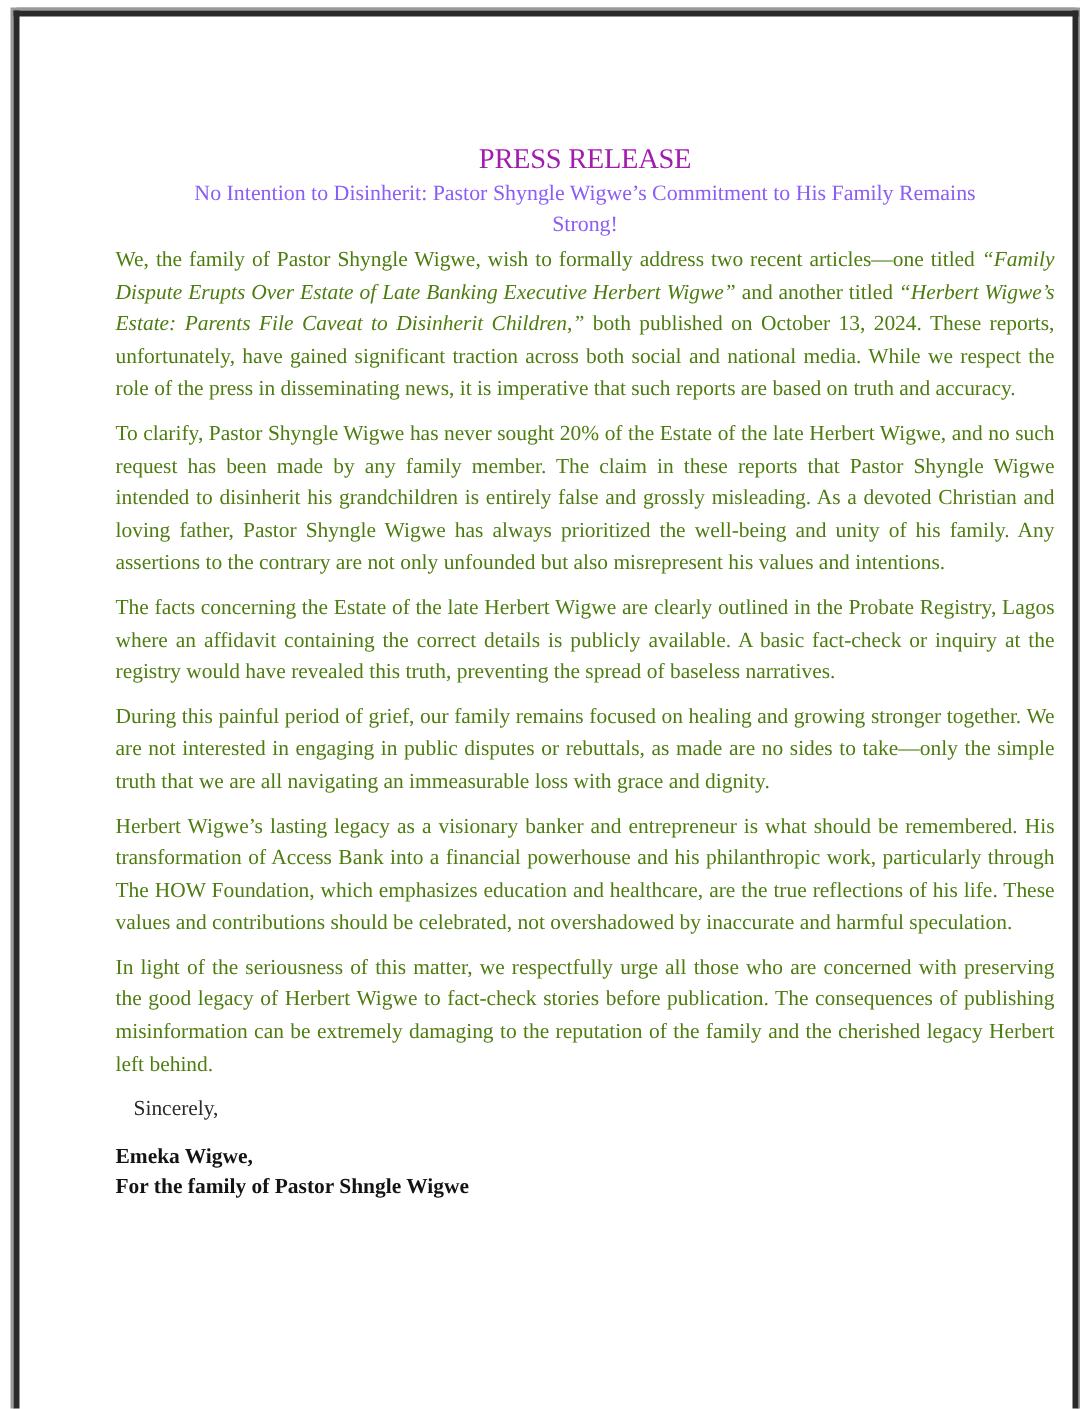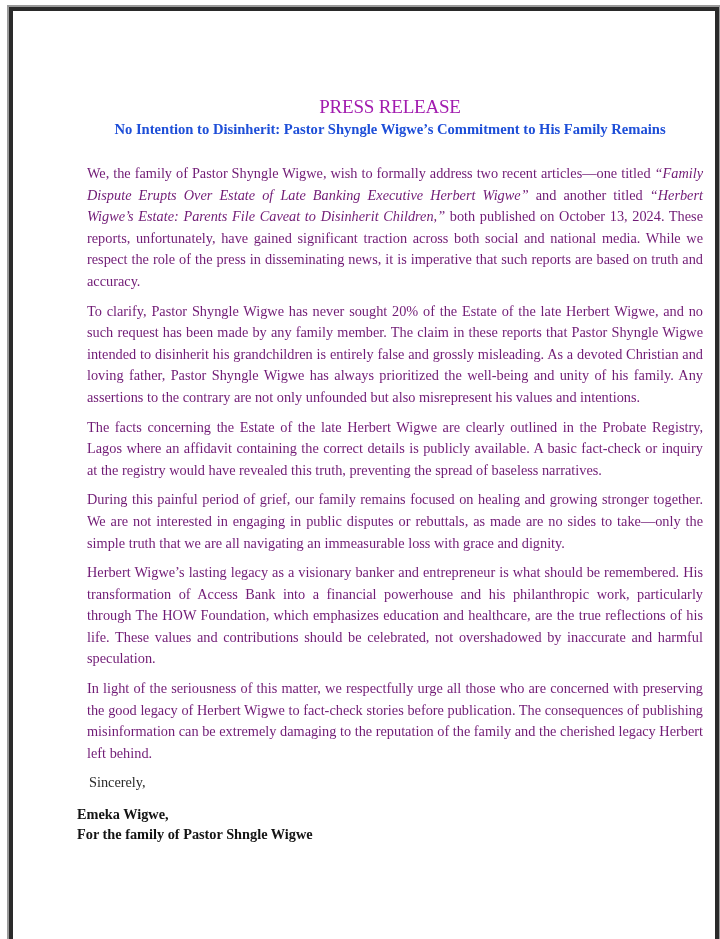--- a/index.html
+++ b/index.html
@@ -47,37 +47,37 @@
     }
     .subtitle-wrap {
       position: absolute;
       left: 0;
       top: 108px;
       width: 100%;
     }
     .subtitle-line {
       display: block;
       text-align: center;
-      font-weight: bold;
+      font-weight: normal;
       font-size: 14.6px;
       line-height: 21px;
-      color: #1d4ed8;
+      color: #8b5cf6;
     }
     .body {
       position: absolute;
       left: 0;
       top: 152px;
       width: 626px;
     }
     .para {
-      margin: 0 0 8px 10px;
+      margin: 0 0 8px 0;
       font-size: 14.3px;
       line-height: 21.6px;
       text-align: justify;
-      color: #701a75;
+      color: #4d7c0f;
     }
     .para .ital {
       font-style: italic;
     }
     .closing {
       margin: 8px 0 10px 12px;
       font-size: 14.3px;
       line-height: 21.6px;
       color: #2a2a2a;
     }
@@ -92,20 +92,21 @@
 </head>
 <body>
 
 <div class="page-frame">
   <div class="content">
 
     <h1 class="title">PRESS RELEASE</h1>
 
     <div class="subtitle-wrap">
       <span class="subtitle-line">No Intention to Disinherit: Pastor Shyngle Wigwe’s Commitment to His Family Remains</span>
+      <span class="subtitle-line">Strong!</span>
     </div>
 
     <div class="body">
       <p class="para"><span>We, the family of Pastor Shyngle Wigwe, wish to formally address two recent articles—one titled </span><span class="ital">“Family Dispute Erupts Over Estate of Late Banking Executive Herbert Wigwe”</span><span> and another titled </span><span class="ital">“Herbert Wigwe’s Estate: Parents File Caveat to Disinherit Children,”</span><span> both published on October 13, 2024. These reports, unfortunately, have gained significant traction across both social and national media. While we respect the role of the press in disseminating news, it is imperative that such reports are based on truth and accuracy.</span></p>
 
       <p class="para">To clarify, Pastor Shyngle Wigwe has never sought 20% of the Estate of the late Herbert Wigwe, and no such request has been made by any family member. The claim in these reports that Pastor Shyngle Wigwe intended to disinherit his grandchildren is entirely false and grossly misleading. As a devoted Christian and loving father, Pastor Shyngle Wigwe has always prioritized the well-being and unity of his family. Any assertions to the contrary are not only unfounded but also misrepresent his values and intentions.</p>
 
       <p class="para">The facts concerning the Estate of the late Herbert Wigwe are clearly outlined in the Probate Registry, Lagos where an affidavit containing the correct details is publicly available. A basic fact-check or inquiry at the registry would have revealed this truth, preventing the spread of baseless narratives.</p>
 
       <p class="para">During this painful period of grief, our family remains focused on healing and growing stronger together. We are not interested in engaging in public disputes or rebuttals, as made are no sides to take—only the simple truth that we are all navigating an immeasurable loss with grace and dignity.</p>

